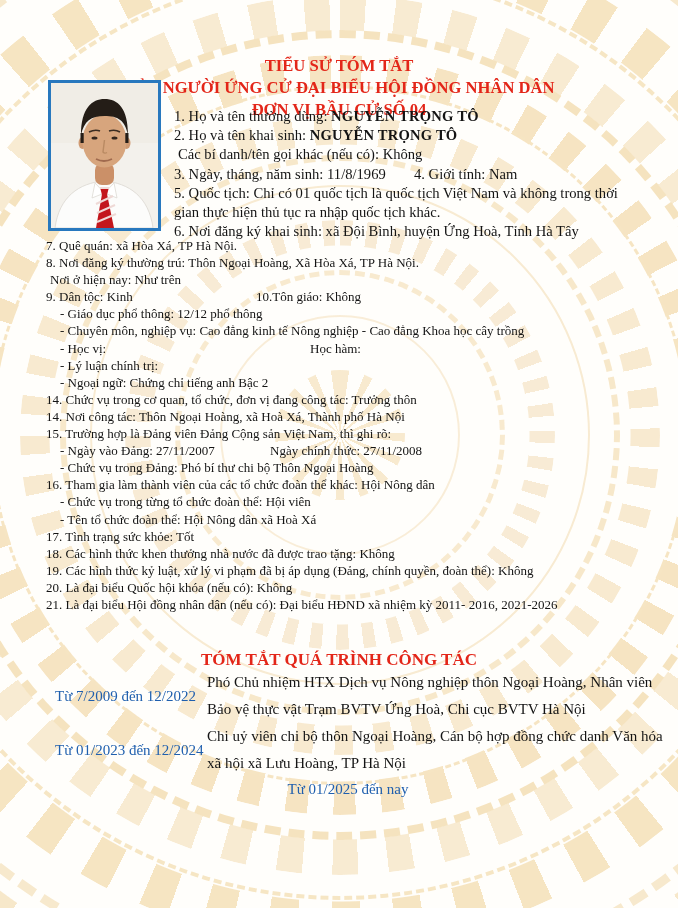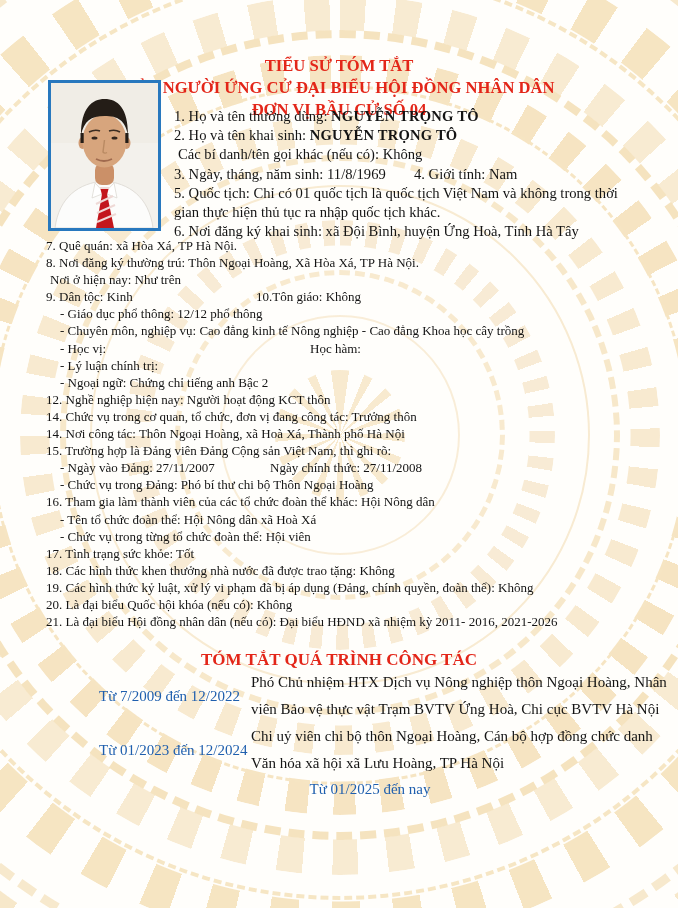--- a/index.html
+++ b/index.html
@@ -37,21 +37,21 @@
   .wA{display:inline-block;width:240px;}
   .details{position:absolute;left:40px;top:237px;width:632px;
            font-size:13px;line-height:17.1px;white-space:nowrap;margin-left:6px;}
   .ind{padding-left:14px;}
   .pad4{padding-left:4px;}
   .wB{display:inline-block;width:210px;}
   .wC{display:inline-block;width:250px;}
   .career-title{position:absolute;top:650px;left:0;width:678px;text-align:center;
                 color:#e32619;font-weight:bold;font-size:17px;}
   .career{position:absolute;top:669px;left:0;width:672px;font-size:15px;}
-  .crow{display:flex;margin-left:44px;}
+  .crow{display:flex;}
   .crow.r2{min-height:43px;}
   .crow.r1{min-height:24px;justify-content:center;}
   .cdate{width:207px;box-sizing:border-box;padding-left:55px;
          display:flex;align-items:center;color:#1f5fae;white-space:nowrap;}
   .cdesc{flex:1;line-height:27px;padding-right:4px;font-family:Liberation Serif, serif;}
 </style>
 </head>
 <body>
 
 <div class="page">
@@ -126,29 +126,28 @@
     <div class="details">
       <div>7. Quê quán: xã Hòa Xá, TP Hà Nội.</div>
       <div>8. Nơi đăng ký thường trú: Thôn Ngoại Hoàng, Xã Hòa Xá, TP Hà Nội.</div>
       <div class="pad4">Nơi ở hiện nay: Như trên</div>
       <div><span class="wB">9. Dân tộc: Kinh</span><span>10.Tôn giáo: Không</span></div>
       <div class="ind">- Giáo dục phổ thông: 12/12 phổ thông</div>
       <div class="ind">- Chuyên môn, nghiệp vụ: Cao đẳng kinh tế Nông nghiệp - Cao đẳng Khoa học cây trồng</div>
       <div class="ind"><span class="wC">- Học vị:</span><span>Học hàm:</span></div>
       <div class="ind">- Lý luận chính trị:</div>
       <div class="ind">- Ngoại ngữ: Chứng chỉ tiếng anh Bậc 2</div>
-      <div>12. Nghề nghiệp hiện nay:  Người hoạt động KCT thôn</div>
       <div>14. Chức vụ trong cơ quan, tổ chức, đơn vị đang công tác: Trưởng thôn</div>
       <div>14. Nơi công tác: Thôn Ngoại Hoàng, xã Hoà Xá, Thành phố Hà Nội</div>
       <div>15. Trường hợp là Đảng viên Đảng Cộng sản Việt Nam, thì ghi rõ:</div>
       <div class="ind"><span class="wB">- Ngày vào Đảng: 27/11/2007</span><span>Ngày chính thức: 27/11/2008</span></div>
       <div class="ind">- Chức vụ trong Đảng: Phó bí thư chi bộ Thôn Ngoại Hoàng</div>
       <div>16. Tham gia làm thành viên của các tổ chức đoàn thể khác: Hội Nông dân</div>
+      <div class="ind">- Chức vụ trong từng tổ chức đoàn thể: Hội viên</div>
       <div class="ind">- Tên tổ chức đoàn thể: Hội Nông dân xã Hoà Xá</div>
-      <div class="ind">- Chức vụ trong từng tổ chức đoàn thể: Hội viên</div>
       <div>17. Tình trạng sức khỏe: Tốt</div>
       <div>18. Các hình thức khen thưởng nhà nước đã được trao tặng: Không</div>
       <div>19. Các hình thức kỷ luật, xử lý vi phạm đã bị áp dụng (Đảng, chính quyền, đoàn thể): Không</div>
       <div>20. Là đại biểu Quốc hội khóa (nếu có): Không</div>
       <div>21. Là đại biểu Hội đồng nhân dân (nếu có): Đại biểu HĐND xã nhiệm kỳ 2011- 2016, 2021-2026</div>
     </div>
 
     <div class="career-title">TÓM TẮT QUÁ TRÌNH CÔNG TÁC</div>
     <div class="career">
       <div class="crow r2">

